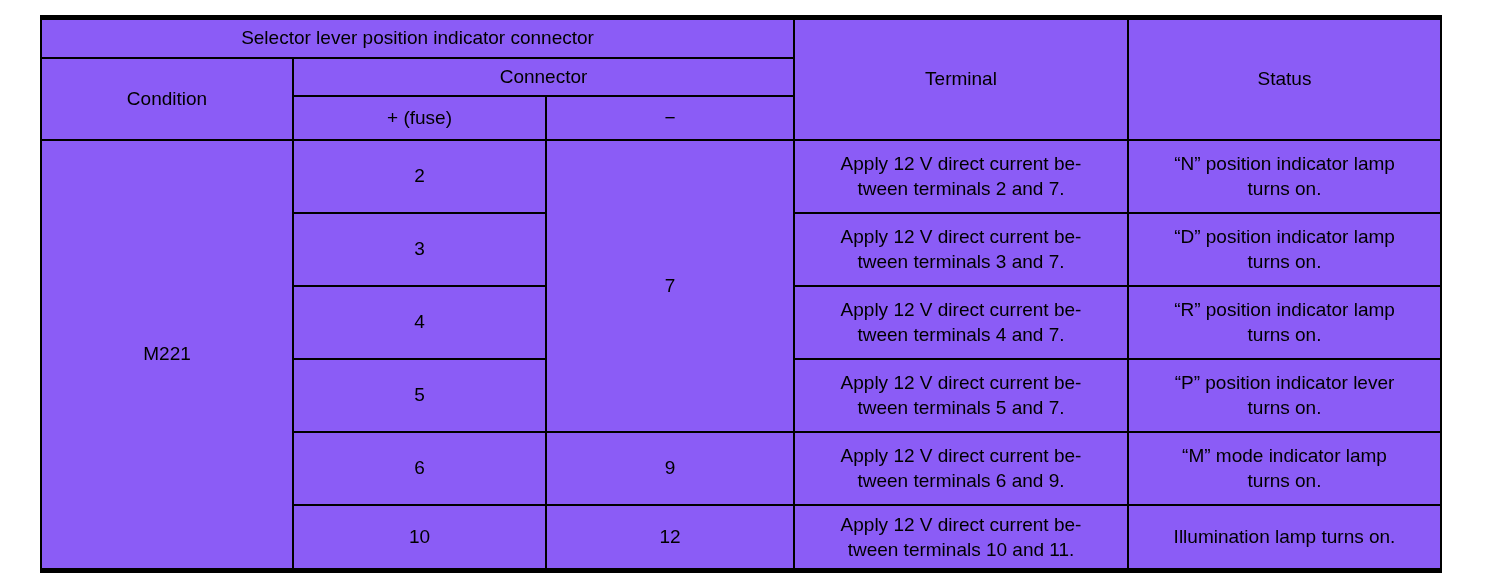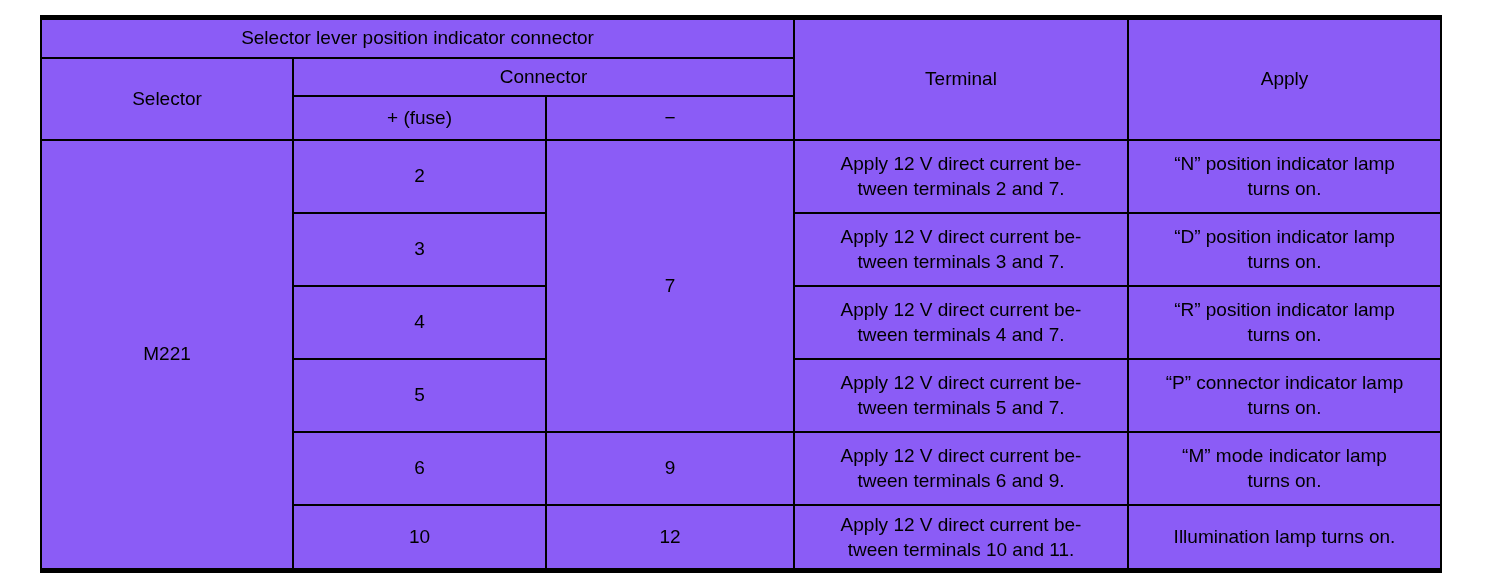--- a/index.html
+++ b/index.html
@@ -65,24 +65,24 @@
       <col style="width:253px">
       <col style="width:248px">
       <col style="width:334px">
       <col style="width:313px">
     </colgroup>
     <tbody>
 
       <tr class="hr1">
         <td colspan="3" class="c no-l thick-b">Selector lever position indicator connector</td>
         <td rowspan="3" class="c">Terminal</td>
-        <td rowspan="3" class="c no-r">Apply</td>
+        <td rowspan="3" class="c no-r">Status</td>
       </tr>
       <tr class="hr2">
-        <td rowspan="2" class="c no-l">Selector</td>
+        <td rowspan="2" class="c no-l">Condition</td>
         <td colspan="2" class="c thick-b">Connector</td>
       </tr>
       <tr class="hr3">
         <td class="c">+ (fuse)</td>
         <td class="c">−</td>
       </tr>
 
       <tr>
         <td rowspan="6" class="c no-l">M221</td>
         <td class="c">2</td>
@@ -103,21 +103,21 @@
         <td class="c">4</td>
         <td class="l">Apply 12 V direct current be-
 tween terminals 4 and 7.</td>
         <td class="l no-r">“R” position indicator lamp
 turns on.</td>
       </tr>
       <tr>
         <td class="c">5</td>
         <td class="l">Apply 12 V direct current be-
 tween terminals 5 and 7.</td>
-        <td class="l no-r">“P” connector indicator lamp
+        <td class="l no-r">“P” position indicator lever
 turns on.</td>
       </tr>
       <tr>
         <td class="c">6</td>
         <td class="c">9</td>
         <td class="l">Apply 12 V direct current be-
 tween terminals 6 and 9.</td>
         <td class="l no-r">“M” mode indicator lamp
 turns on.</td>
       </tr>

